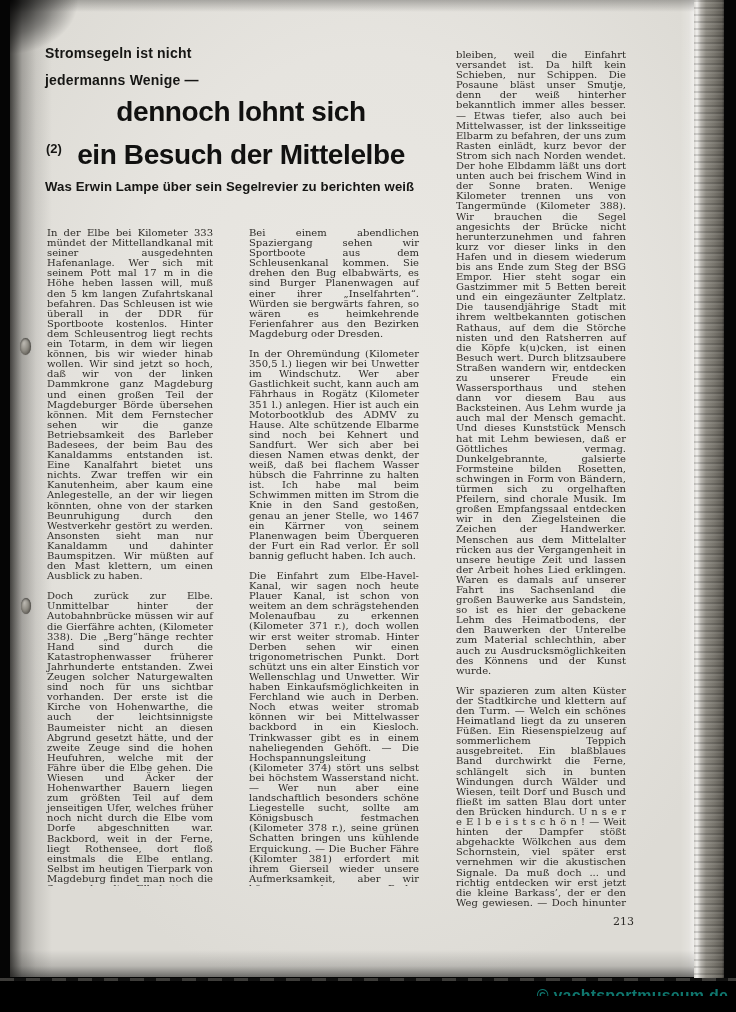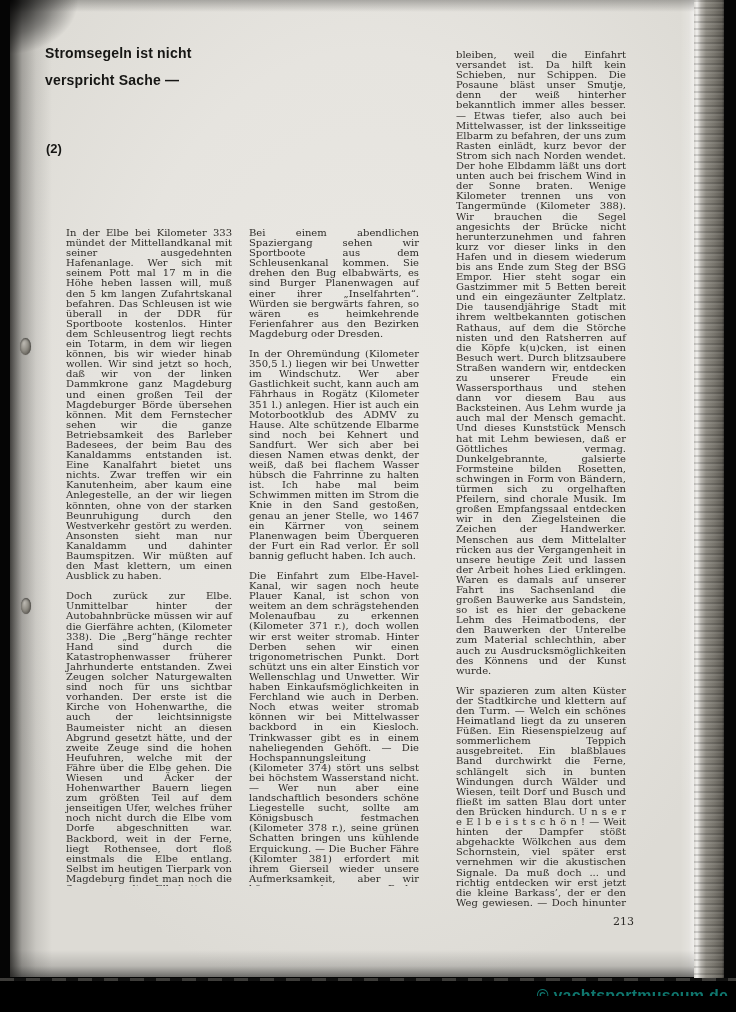--- a/index.html
+++ b/index.html
@@ -32,21 +32,21 @@
           line-height:27px;color:#161614;letter-spacing:0.2px;}
   .title-block{position:absolute;left:35px;top:90px;width:392px;text-align:center;
           font-size:28px;line-height:43px;font-weight:bold;color:#111110;letter-spacing:-0.4px;}
   .part-number{position:absolute;left:36px;top:141px;font-size:13px;font-weight:bold;color:#161614;}
   .subtitle{position:absolute;left:35px;top:179px;width:400px;font-size:13.2px;
           font-weight:bold;color:#161614;letter-spacing:0.1px;}
   
   .col{position:absolute;overflow:hidden;text-align:justify;color:#2e2c28;
        font-family:"DejaVu Serif",serif;font-size:10px;line-height:10.1px;}
   .col p{margin:10px;padding:0;}
-  .col1{left:46px;top:218px;width:186px;height:668px;}
+  .col1{left:27px;top:218px;width:186px;height:668px;}
   .col2{left:229px;top:218px;width:190px;height:668px;}
   .col3{left:436px;top:40px;width:190px;height:868px;}
   .page-number{position:absolute;left:592px;top:915px;width:32px;text-align:right;
        font-family:"DejaVu Serif",serif;font-size:11px;color:#2e2c28;}
   
   .bottom-bar{position:absolute;left:0;top:978px;width:736px;height:34px;background:#000;}
   .bottom-bar::before{content:"";position:absolute;left:0;top:0;width:736px;height:3px;
        background:repeating-linear-gradient(90deg, rgba(120,118,112,0.5) 0 14px, rgba(40,40,38,0.4) 14px 26px);}
   .watermark{position:absolute;right:8px;top:9px;color:#0f766e;font-weight:bold;
        font-size:16px;letter-spacing:0.2px;font-family:"Liberation Sans",sans-serif;}
@@ -56,26 +56,31 @@
 
 <div class="scene">
 
   <div class="paper">
 
     <div class="hole hole1"></div>
     <div class="hole hole2"></div>
 
     <div class="kicker">
       <div>Stromsegeln ist nicht</div>
-      <div>verspricht Sache —</div>
+      <div>jedermanns Wenige —</div>
     </div>
 
     <div class="part-number">(2)</div>
 
+    <div class="title-block">
+      <div>dennoch lohnt sich</div>
+      <div>ein Besuch der Mittelelbe</div>
+    </div>
 
+    <div class="subtitle">Was Erwin Lampe über sein Segelrevier zu berichten weiß</div>
 
     <div class="col col1">
       <p>In der Elbe bei Kilometer 333 mündet der Mittellandkanal mit seiner ausgedehnten Hafenanlage. Wer sich mit seinem Pott mal 17 m in die Höhe heben lassen will, muß den 5 km langen Zufahrtskanal befahren. Das Schleusen ist wie überall in der DDR für Sportboote kostenlos. Hinter dem Schleusentrog liegt rechts ein Totarm, in dem wir liegen können, bis wir wieder hinab wollen. Wir sind jetzt so hoch, daß wir von der linken Dammkrone ganz Magdeburg und einen großen Teil der Magdeburger Börde übersehen können. Mit dem Fernstecher sehen wir die ganze Betriebsamkeit des Barleber Badesees, der beim Bau des Kanaldamms entstanden ist. Eine Kanalfahrt bietet uns nichts. Zwar treffen wir ein Kanutenheim, aber kaum eine Anlegestelle, an der wir liegen könnten, ohne von der starken Beunruhigung durch den Westverkehr gestört zu werden. Ansonsten sieht man nur Kanaldamm und dahinter Baumspitzen. Wir müßten auf den Mast klettern, um einen Ausblick zu haben.</p>
       <p>Doch zurück zur Elbe. Unmittelbar hinter der Autobahnbrücke müssen wir auf die Gierfähre achten, (Kilometer 338). Die „Berg“hänge rechter Hand sind durch die Katastrophenwasser früherer Jahrhunderte entstanden. Zwei Zeugen solcher Naturgewalten sind noch für uns sichtbar vorhanden. Der erste ist die Kirche von Hohenwarthe, die auch der leichtsinnigste Baumeister nicht an diesen Abgrund gesetzt hätte, und der zweite Zeuge sind die hohen Heufuhren, welche mit der Fähre über die Elbe gehen. Die Wiesen und Äcker der Hohenwarther Bauern liegen zum größten Teil auf dem jenseitigen Ufer, welches früher noch nicht durch die Elbe vom Dorfe abgeschnitten war. Backbord, weit in der Ferne, liegt Rothensee, dort floß einstmals die Elbe entlang. Selbst im heutigen Tierpark von Magdeburg findet man noch die Spuren des alten Elbebettes.</p>
       <p>Unsere Elbe hat schon ihre Reize. Rechts lassen wir also die Weinberge der alten Klosterfürsten liegen — der Wein muß sauer gewesen sein. Aber frischen Wind gibt es allenthalben auf unserem Strom. Den halten selbst die Wälder bei Heinrichsberg (Kilometer 340 l.) nicht ab. Gegenüber der neuen Schleuse Niegripp (Kilometer 344) liegt die Einfahrt zu einem Baggerloch. Dieses verspricht einen guten Nachtaufenthalt. In solchen Bag-</p>
     </div>
 
     <div class="col col2">
       <p>Bei einem abendlichen Spaziergang sehen wir Sportboote aus dem Schleusenkanal kommen. Sie drehen den Bug elbabwärts, es sind Burger Planenwagen auf einer ihrer „Inselfahrten“. Würden sie bergwärts fahren, so wären es heimkehrende Ferienfahrer aus den Bezirken Magdeburg oder Dresden.</p>
       <p>In der Ohremündung (Kilometer 350,5 l.) liegen wir bei Unwetter im Windschutz. Wer aber Gastlichkeit sucht, kann auch am Fährhaus in Rogätz (Kilometer 351 l.) anlegen. Hier ist auch ein Motorbootklub des ADMV zu Hause. Alte schützende Elbarme sind noch bei Kehnert und Sandfurt. Wer sich aber bei diesen Namen etwas denkt, der weiß, daß bei flachem Wasser hübsch die Fahrrinne zu halten ist. Ich habe mal beim Schwimmen mitten im Strom die Knie in den Sand gestoßen, genau an jener Stelle, wo 1467 ein Kärrner von seinem Planenwagen beim Überqueren der Furt ein Rad verlor. Er soll bannig geflucht haben. Ich auch.</p>

